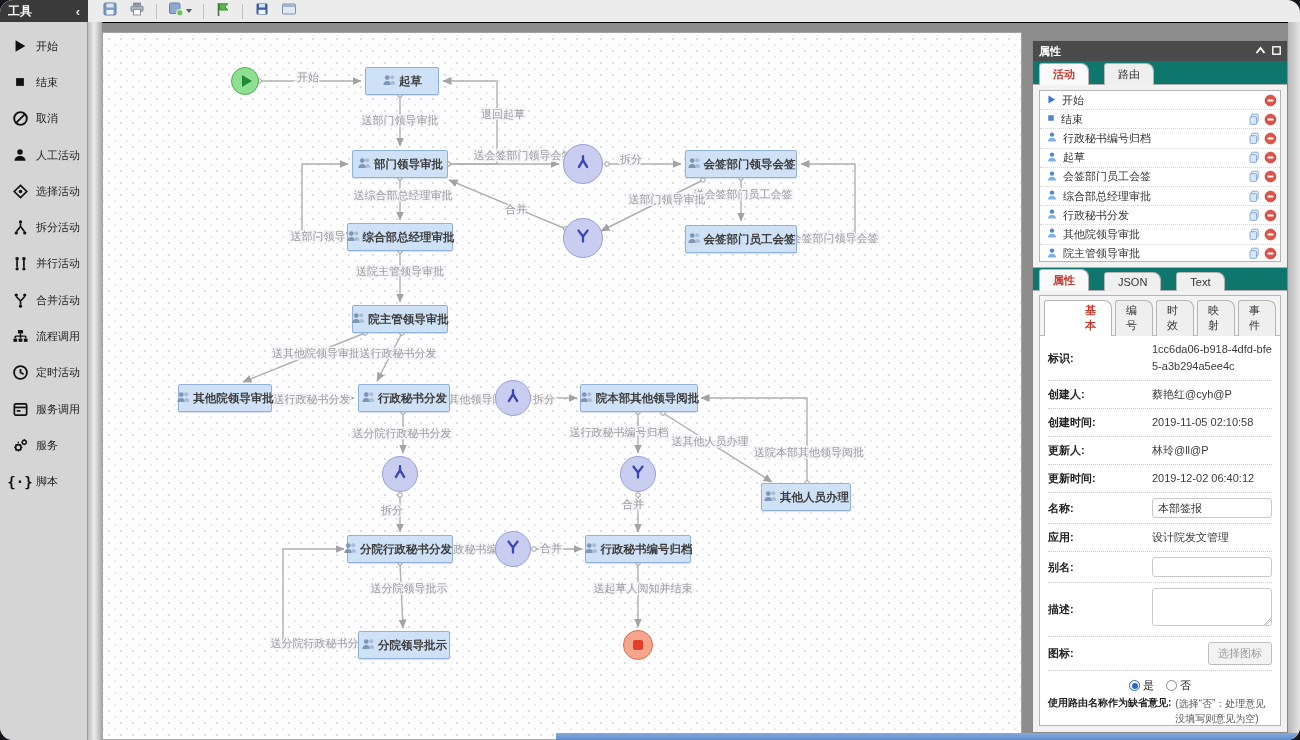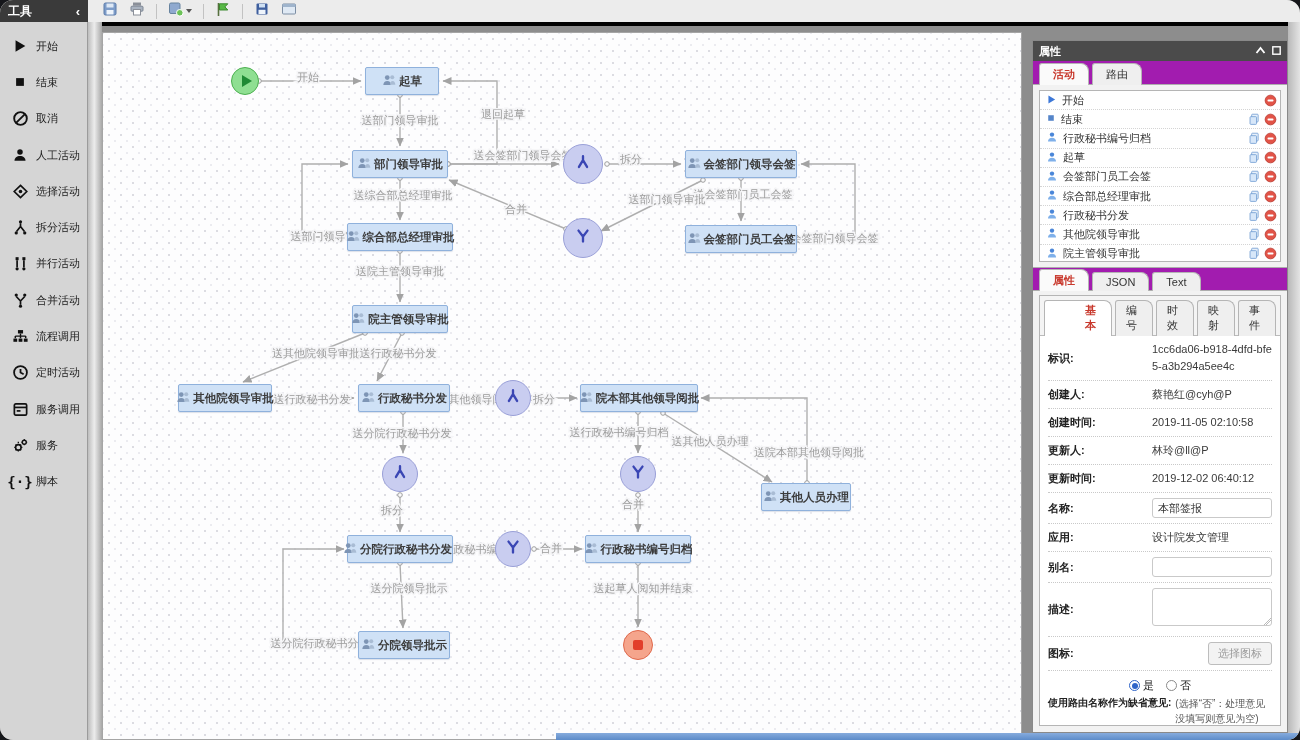--- a/index.html
+++ b/index.html
@@ -1,18 +1,18 @@
 <!DOCTYPE html>
 <html style="--accent_red: #c8392d; --node_fill: #cfe1f6; --node_border: #8fb1dc; --circle_fill: #c9cdf0; --circle_border: #9aa0d8; --circle_glyph: #3a46b4; --start_fill: #8fdf92; --start_border: #4caf50; --end_fill: #f5a58c; --end_border: #e0694c; --edge: #afafaf; --edge_label: #9b9b9b;"><head>
 <meta charset="utf-8">
 <style>
   html,body{margin:0;padding:0;background:#15161a;font-family:"Liberation Sans","DejaVu Sans",sans-serif;}
   .app{position:relative;width:1300px;height:740px;margin:0 auto;background:#8d8d8d;border-radius:13px;overflow:hidden;}
   
-  .topbar{position:absolute;left:0;top:0;width:1300px;height:22px;background:#ececec;border-bottom:4px solid #000000;}
+  .topbar{position:absolute;left:0;top:0;width:1300px;height:22px;background:#ececec;border-bottom:1px solid #000000;}
   .tools-header{position:absolute;left:0;top:0;width:88px;height:22px;background:#3a3a3a;color:#fff;display:flex;align-items:center;padding:0 8px;box-sizing:border-box;font-size:12px;font-weight:bold;}
   .tools-header .chev{margin-left:auto;font-size:13px;font-weight:bold;line-height:1;}
   .toolbar{position:absolute;left:88px;top:0;right:0;height:22px;display:flex;align-items:center;padding-left:12px;gap:7px;}
   .tbtn{display:flex;align-items:center;height:18px;padding:1px 2px;border-radius:2px;}
   .tsep{width:1px;height:15px;background:#c2c2c2;margin:0 2px;}
   .caret{width:0;height:0;border-left:3.5px solid transparent;border-right:3.5px solid transparent;border-top:4px solid #555;margin-left:2px;}
   
   .sidebar{position:absolute;left:0;top:22px;width:88px;bottom:0;background:#d5d5d5;border-right:1px solid #9b9b9b;box-sizing:border-box;padding-top:6px;}
   .tool-item{height:36.3px;display:flex;align-items:center;padding-left:7px;cursor:default;}
   .tool-item .ticon-box{width:26px;display:flex;justify-content:center;}
@@ -30,21 +30,21 @@
   .node.circle{border-radius:50%;background:var(--circle_fill);border:1px solid var(--circle_border);}
   .node.start{border-radius:50%;background:var(--start_fill);border:1.5px solid var(--start_border);}
   .node.start .tri{width:0;height:0;border-left:10px solid #1f8a34;border-top:6px solid transparent;border-bottom:6px solid transparent;margin-left:3px;}
   .node.end{border-radius:50%;background:var(--end_fill);border:1.5px solid var(--end_border);}
   .node.end .sq{width:10px;height:10px;background:#e23e2b;border-radius:2px;}
   .edge-label{font-size:11px;}
   
   .panel{position:absolute;left:1032px;top:40px;width:256px;height:693px;background:#f2f2f2;border:1px solid #898989;box-sizing:border-box;display:flex;flex-direction:column;overflow:hidden;}
   .panel-header{height:20px;flex:0 0 20px;background:#4b4b4b;color:#fff;display:flex;align-items:center;padding:0 6px;font-size:11px;font-weight:bold;}
   .ph-icons{margin-left:auto;display:flex;gap:6px;align-items:center;}
-  .tabrow{display:flex;align-items:flex-end;height:24px;flex:0 0 24px;padding:0 6px;gap:3px;border-bottom:1px solid #adadad;background:#a21caf;box-sizing:border-box;}
+  .tabrow{display:flex;align-items:flex-end;height:24px;flex:0 0 24px;padding:0 6px;gap:15px;border-bottom:1px solid #adadad;background:#0f766e;box-sizing:border-box;}
   .ptab{padding:3px 13px 3px;font-size:11px;border:1px solid #b5b5b5;border-bottom:none;border-radius:3px 8px 0 0;background:#efefef;color:#333;position:relative;top:1px;}
   .ptab.active{background:#fafafa;color:var(--accent_red);font-weight:bold;}
   .alist{margin:5px 6px;background:#fff;border:1px solid #b5b5b5;height:172px;flex:0 0 172px;overflow:hidden;box-sizing:border-box;}
   .alist-row{display:flex;align-items:center;height:18.2px;padding:0 3px 0 6px;border-bottom:1px dotted #d4d4d4;font-size:11px;color:#333;}
   .alist-row .rlabel{flex:1;white-space:nowrap;overflow:hidden;margin-left:5px;}
   .rbtn{display:flex;align-items:center;margin-left:3px;}
   .detail{flex:1;margin:4px 6px 6px;background:#fff;border:1px solid #b5b5b5;overflow:hidden;display:flex;flex-direction:column;}
   .subtabs{display:flex;gap:3px;padding:3px 4px 0;border-bottom:1px solid #bbb;background:#f4f4f4;flex:0 0 auto;}
   .stab{padding:2px 10px 3px;font-size:11px;border:1px solid #b5b5b5;border-bottom:none;border-radius:3px 8px 0 0;background:#efefef;color:#333;position:relative;top:1px;}
   .stab.active{background:#fff;color:var(--accent_red);font-weight:bold;padding-left:40px;}

